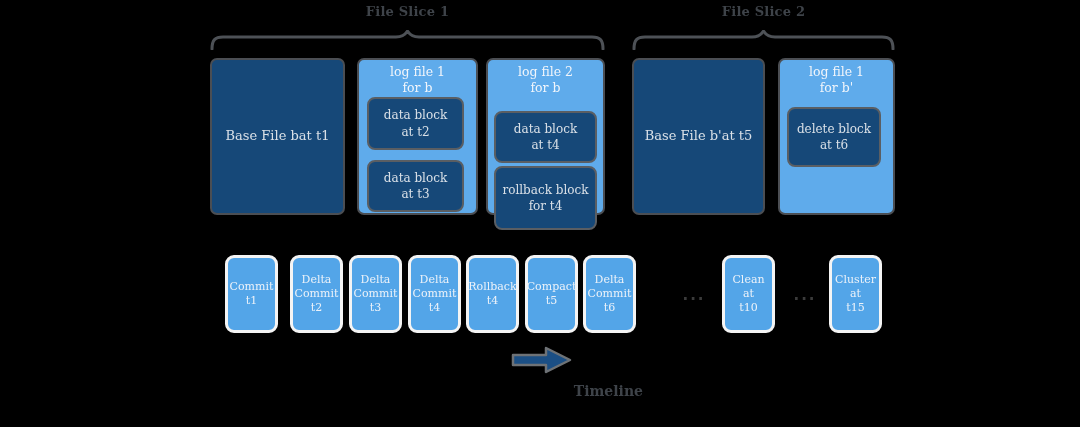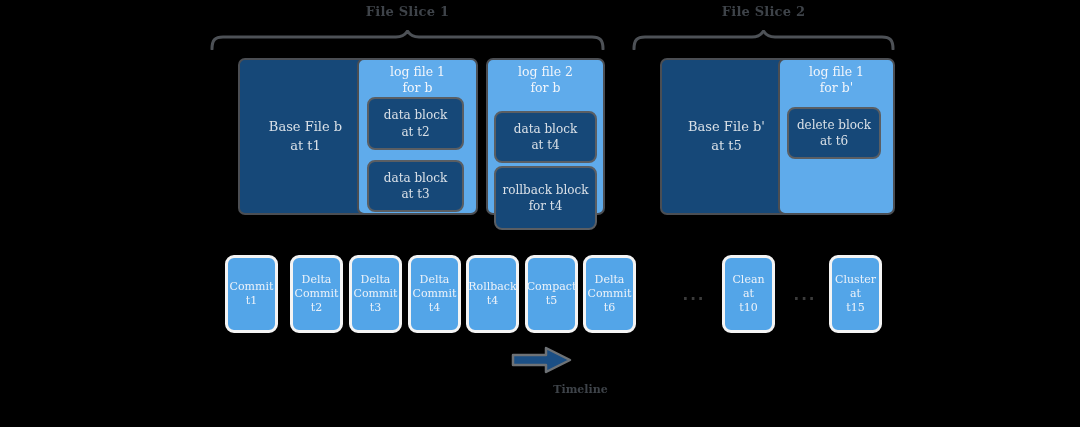--- a/index.html
+++ b/index.html
@@ -8,22 +8,22 @@
     font-family:"DejaVu Serif", serif;overflow:hidden;border-radius:10px;
   }
   .slice-label{
     position:absolute;top:4px;text-align:center;font-weight:bold;
     font-size:13px;color:#3E4349;letter-spacing:.2px;
   }
   .brace{position:absolute;top:30px;}
   .basebox{
     position:absolute;top:58px;height:157px;box-sizing:border-box;
     background:#164878;border:2.5px solid #4B4E53;border-radius:7px;
-    display:flex;flex-direction:column;justify-content:center;align-items:center;
-    color:#D9E0E7;font-size:13px;line-height:1.45;text-align:center;margin-left:28px;
+    display:flex;flex-direction:row;justify-content:center;align-items:center;
+    color:#D9E0E7;font-size:13px;line-height:1.45;text-align:center;
   }
   .logbox{
     position:absolute;top:58px;height:157px;box-sizing:border-box;
     background:#5FABEB;border:2.5px solid #4B4E53;border-radius:7px;
     color:#F0F5FB;
   }
   .loghdr{
     position:absolute;top:4px;left:0;right:0;text-align:center;
     font-size:12.5px;line-height:1.3;
   }
@@ -38,22 +38,22 @@
     background:#53A5E8;border:3px solid #F4F4F4;border-radius:9px;
     display:flex;flex-direction:column;justify-content:center;align-items:center;
     color:#ECF2F9;font-size:11px;line-height:1.3;text-align:center;white-space:nowrap;
   }
   .dots{
     position:absolute;top:282px;height:22px;line-height:26px;
     color:#3B3B3B;font-size:15px;font-weight:bold;letter-spacing:2px;
     font-family:"DejaVu Sans", sans-serif;text-align:center;
   }
   .tl-label{
-    position:absolute;top:383px;font-weight:bold;font-size:11px;
-    color:#3E4349;text-align:center;
+    position:absolute;top:383px;font-weight:bold;font-size:14px;
+    color:#3E4349;text-align:right;
   }
   .arrow{position:absolute;left:506px;top:345px;}
 </style>
 </head>
 <body>
 
 <div class="canvas">
 
   <div class="slice-label" style="left:210px;width:395px;">File Slice 1</div>
   <svg class="brace" style="left:210px;" width="395" height="20" viewBox="0 0 395 20">
@@ -103,21 +103,21 @@
   <div class="basebox" style="left:632px;width:133px;">
     <div>Base File b'</div>
     <div>at t5</div>
   </div>
 
   <div class="logbox" style="left:778px;width:117px;">
     <div class="loghdr">
       <div>log file 1</div>
       <div>for b'</div>
     </div>
-    <div class="block" style="left:7px;top:47px;width:94px;height:52px;">
+    <div class="block" style="left:7px;top:47px;width:94px;height:60px;">
       <div>delete block</div>
       <div>at t6</div>
     </div>
   </div>
 
   <div class="titem" style="left:225px;">
     <div>Commit</div>
     <div>t1</div>
   </div>
   <div class="titem" style="left:290px;">

